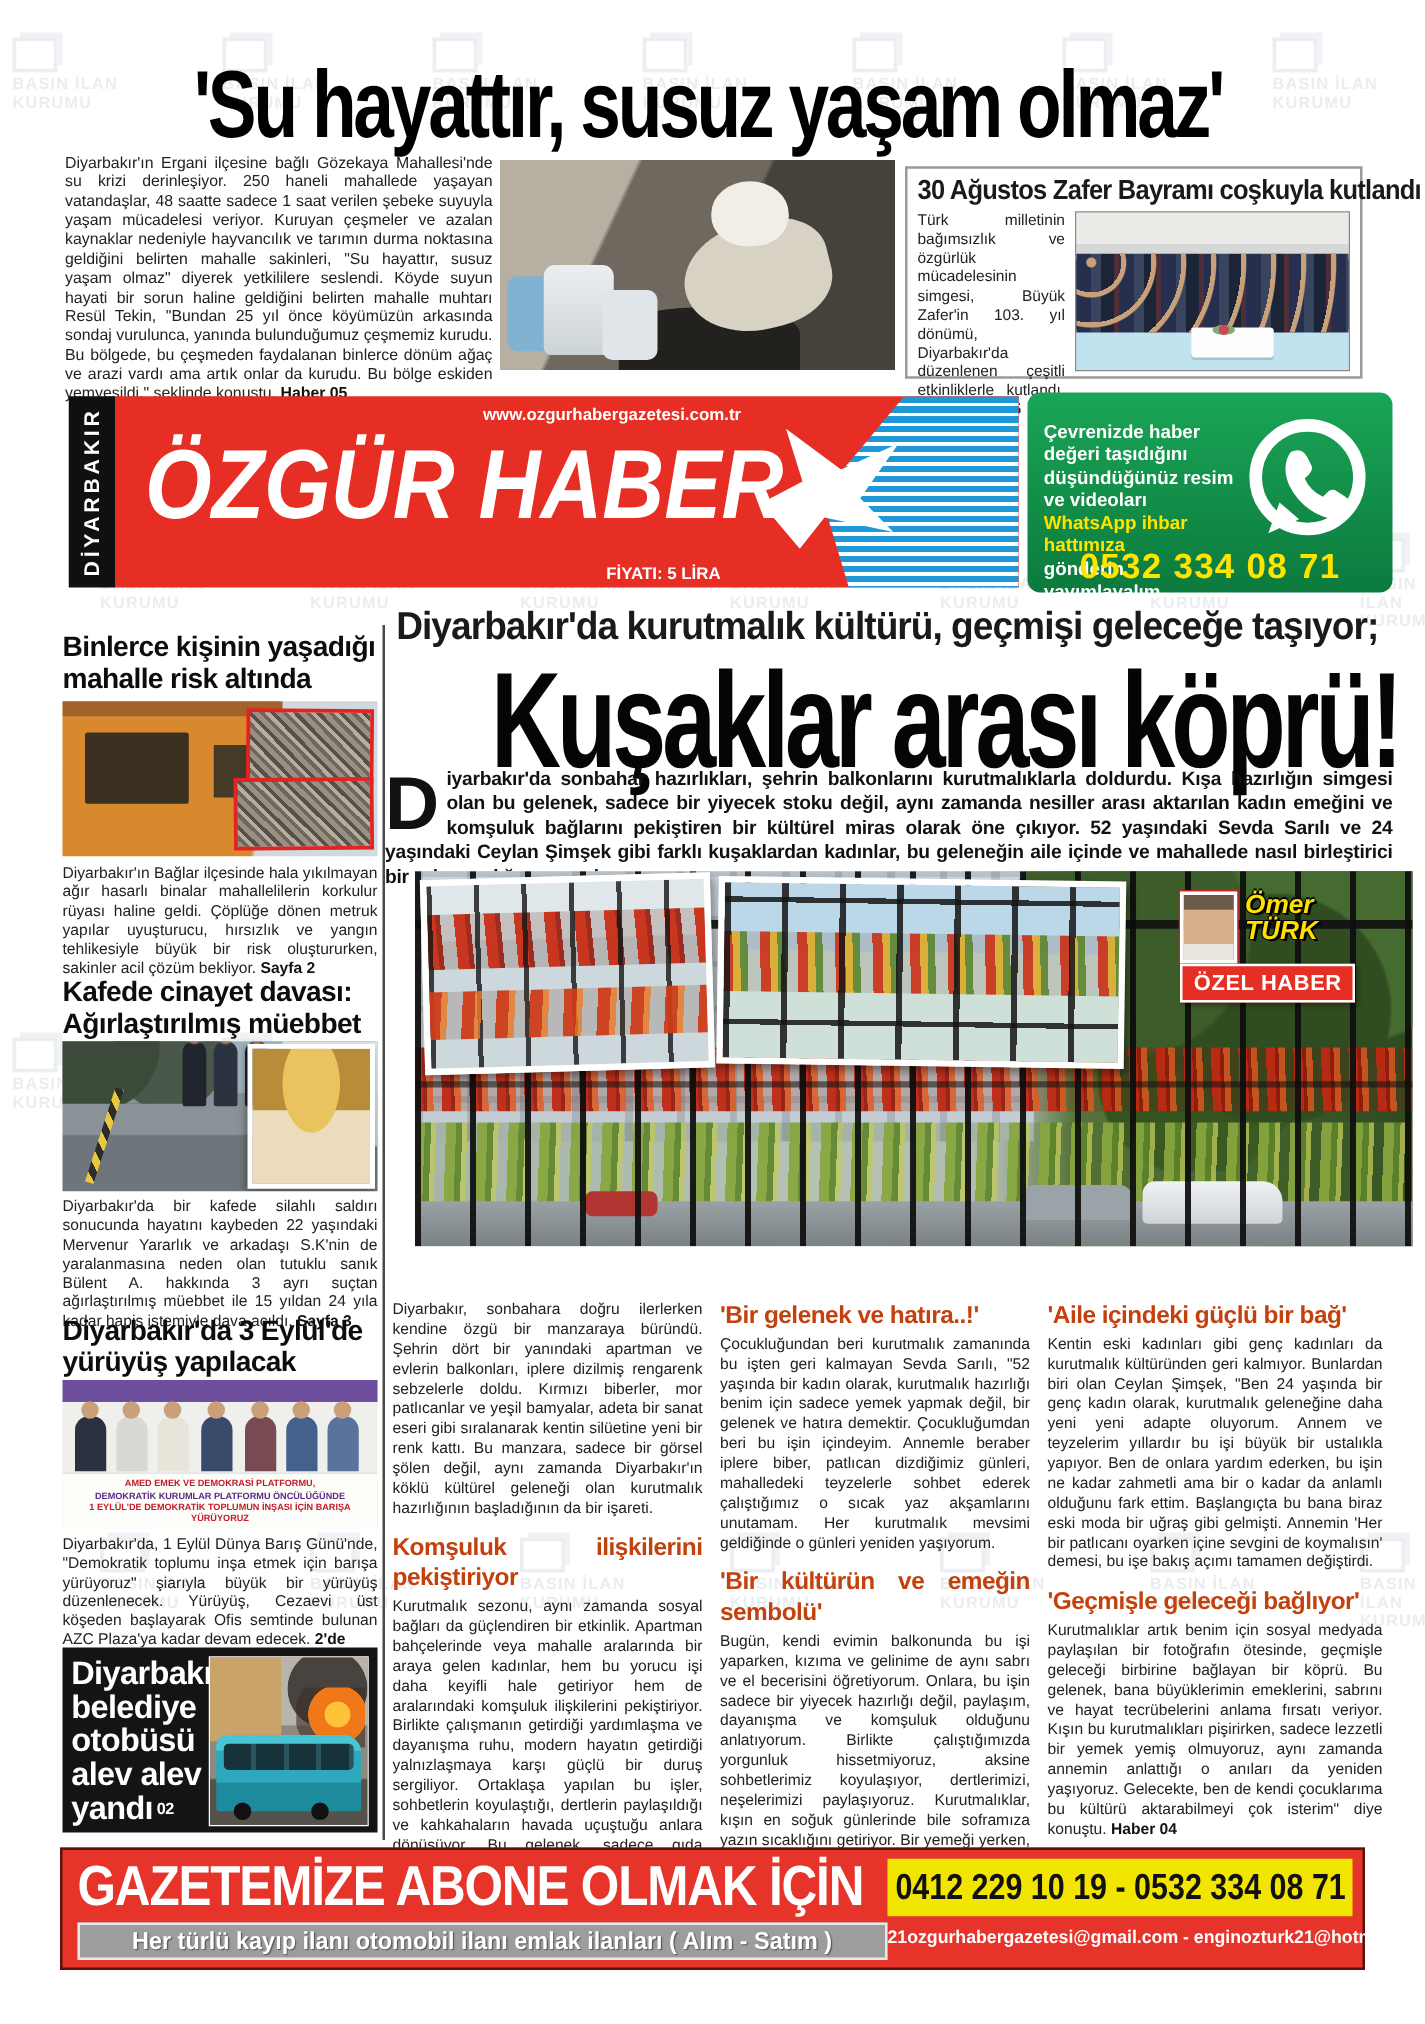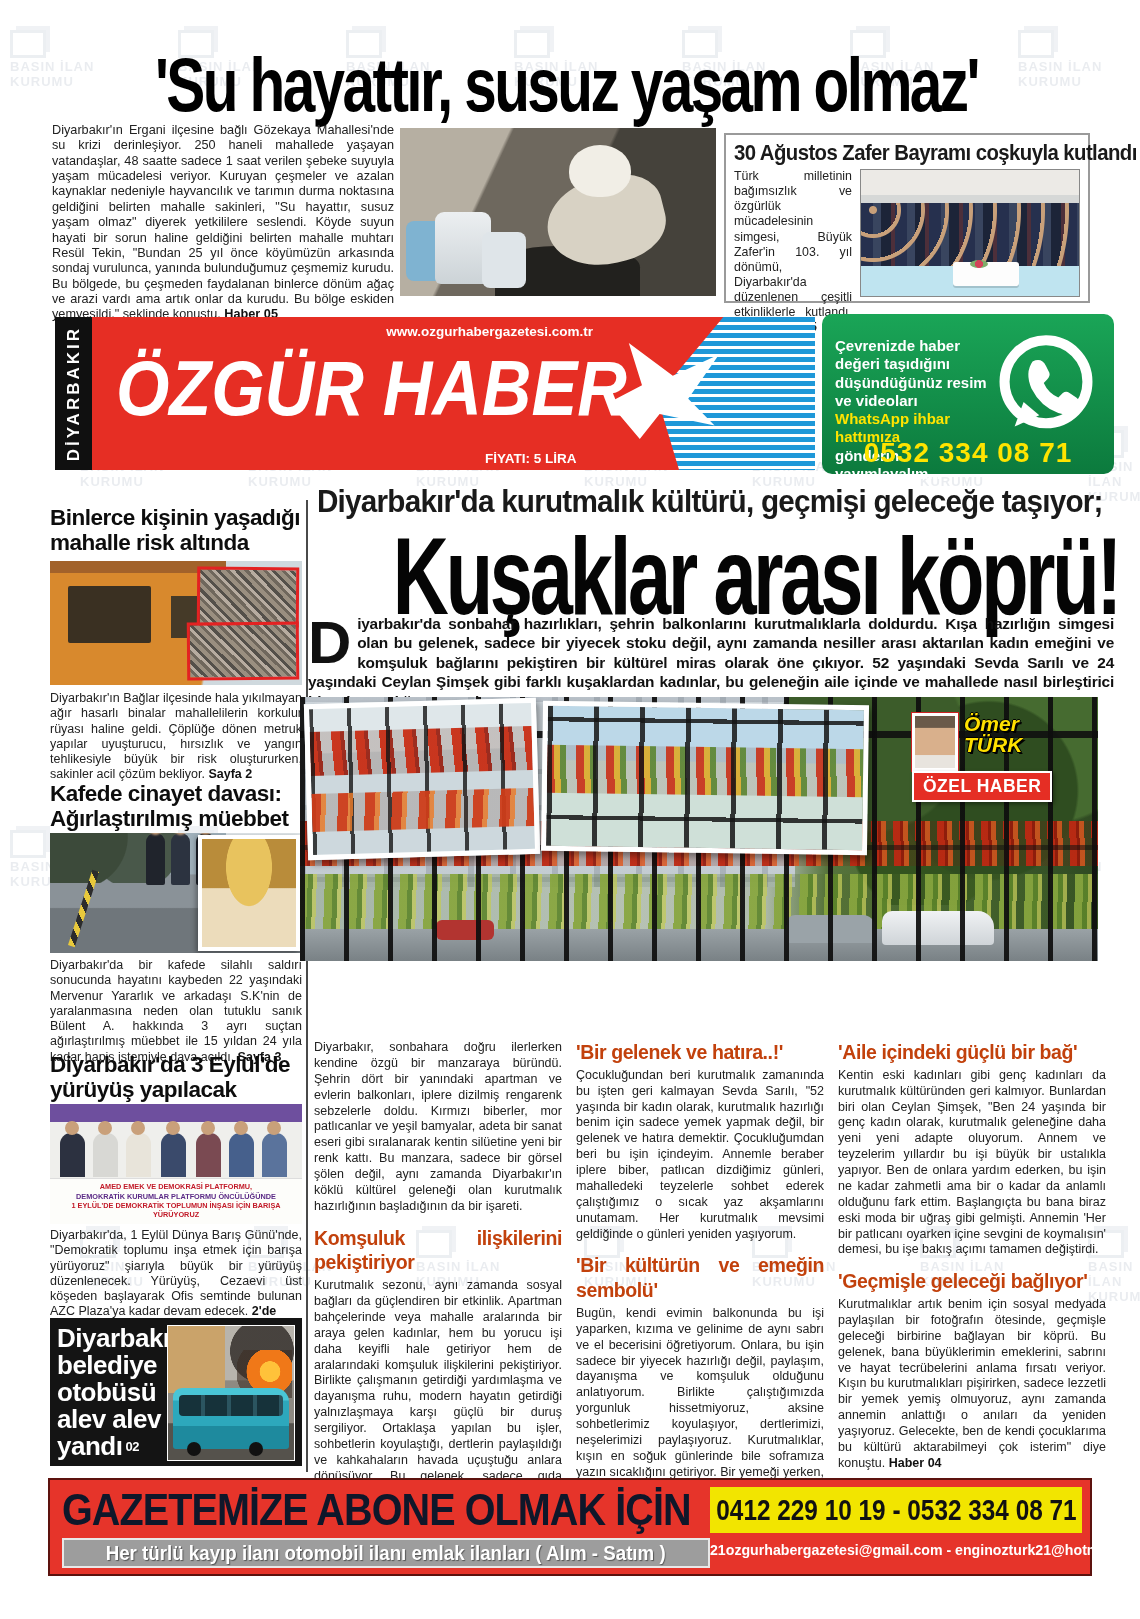--- a/index.html
+++ b/index.html
@@ -83,21 +83,21 @@
   .bus-title{color:#fff;font-weight:800;font-size:26px;line-height:1.04;letter-spacing:-.5px;width:118px;}
   .bus-ref{font-size:13px;font-weight:700;vertical-align:4px;margin-left:3px;margin-top:24px;}
   .photo-bus{position:absolute;right:7px;top:7px;width:126px;height:134px;overflow:hidden;border:1px solid #fff;background:linear-gradient(180deg,#b8b4ac 0 40%,#8e8a82 41% 72%,#55524c 73% 100%);}
   .fb-bldg{position:absolute;left:0;top:0;width:45%;height:50%;background:#caa36a;}
   .fb-smoke{position:absolute;right:-12px;top:-12px;width:70%;height:55%;background:radial-gradient(circle,#3b3632 0 55%,transparent 56%);opacity:.9;}
   .fb-fire{position:absolute;right:2px;top:18%;width:44%;height:36%;background:radial-gradient(circle at 60% 45%,#ffc23a 0 24%,#f07818 25% 55%,rgba(60,45,35,.6) 56% 80%,transparent 81%);}
   .fb-bus{position:absolute;left:4%;bottom:8%;width:92%;height:46%;background:linear-gradient(180deg,#49c5d6 0 20%,#2da8bc 21% 62%,#1e8a9e 63% 100%);border-radius:9px 14px 3px 3px;}
   .fb-bus::before{content:"";position:absolute;left:5%;top:12%;width:90%;height:34%;background:repeating-linear-gradient(90deg,#16323a 0 22px,#2b5560 22px 26px);border-radius:4px;}
   .fb-bus::after{content:"";position:absolute;left:12%;bottom:-7px;width:14px;height:14px;background:#111;border-radius:50%;box-shadow:62px 0 0 #111;}
   
-  .main-photo{left:300px;top:697px;width:798px;height:264px;overflow:hidden;background:linear-gradient(90deg,#c2cdd4 0,#d9dee2 42%,#cfd6d9 58%,#57743c 66%,#3f5e2e 84%,#2f4a22 100%);}
+  .main-photo{left:332px;top:697px;width:798px;height:300px;overflow:hidden;background:linear-gradient(90deg,#c2cdd4 0,#d9dee2 42%,#cfd6d9 58%,#57743c 66%,#3f5e2e 84%,#2f4a22 100%);}
   .mp-bldg{position:absolute;left:0;top:0;width:62%;height:72%;background:repeating-linear-gradient(90deg,rgba(110,120,130,.30) 0 6px,transparent 6px 42px),repeating-linear-gradient(180deg,rgba(120,130,140,.28) 0 5px,transparent 5px 36px),linear-gradient(180deg,#d2dae0,#c2cbd1);}
   .mp-tree{position:absolute;right:-30px;top:-30px;width:46%;height:90%;background:radial-gradient(circle at 30% 30%,#3c5c2a 0 30%,transparent 31%),radial-gradient(circle at 62% 52%,#2f4d20 0 34%,transparent 35%),radial-gradient(circle at 78% 22%,#466b30 0 30%,transparent 31%),radial-gradient(circle at 45% 72%,#33531f 0 28%,transparent 29%);}
   .mp-red{position:absolute;left:0;top:47%;width:100%;height:17%;background:repeating-linear-gradient(88deg,rgba(190,40,18,.95) 0 7px,rgba(150,25,10,.92) 7px 10px,rgba(220,85,30,.85) 10px 15px,rgba(120,30,10,.22) 15px 22px);}
   .mp-green{position:absolute;left:0;top:67%;width:100%;height:22%;background:repeating-linear-gradient(92deg,rgba(135,165,62,.95) 0 8px,rgba(92,132,42,.92) 8px 13px,rgba(185,195,85,.82) 13px 17px,rgba(80,110,40,.25) 17px 25px);}
   .mp-street{position:absolute;left:0;bottom:0;width:100%;height:12%;background:linear-gradient(180deg,#9aa2a6,#798185);}
   .mp-car-w{position:absolute;right:13%;bottom:6%;width:112px;height:34px;background:linear-gradient(180deg,#f0f2f4,#cfd4d8);border-radius:10px 16px 4px 4px;}
   .mp-car-s{position:absolute;right:28%;bottom:7%;width:88px;height:28px;background:#9aa3a8;border-radius:8px 12px 3px 3px;}
   .mp-car-r{position:absolute;left:17%;bottom:8%;width:58px;height:20px;background:#b23430;border-radius:6px;}
   .mp-rail1{position:absolute;left:0;top:13%;width:100%;height:7px;background:rgba(16,16,16,.9);}
   .mp-rail2{position:absolute;left:0;top:56%;width:100%;height:5px;background:rgba(16,16,16,.55);}
@@ -116,21 +116,21 @@
   .ab-tag{position:absolute;left:0;top:58px;background:#e52e24;color:#fff;font-weight:900;font-size:17.5px;letter-spacing:.5px;padding:3px 9px;border:2px solid #fff;box-shadow:2px 2px 4px rgba(0,0,0,.4);white-space:nowrap;}
   
   .col{font-size:12.5px;line-height:1.27;color:#222;}
   .col-head{font-weight:800;font-size:19.5px;letter-spacing:-.4px;margin:11px 0 3px 0;color:#c2410c;}
   .col1{left:314px;top:1040px;width:248px;}
   .col2{left:576px;top:1040px;width:248px;}
   .col3{left:838px;top:1040px;width:268px;}
   .col2 .col-head:first-child,.col3 .col-head:first-child{margin-top:0;}
   
   .footer{left:48px;top:1478px;width:1044px;height:98px;background:#e6342a;border:2px solid #5c120e;box-sizing:border-box;}
-  .ft-title{position:absolute;left:12px;top:4px;width:648px;color:#0f172a;font-weight:900;font-size:43px;letter-spacing:-1px;white-space:nowrap;}
+  .ft-title{position:absolute;left:12px;top:4px;width:648px;color:#ffffff;font-weight:900;font-size:43px;letter-spacing:-1px;white-space:nowrap;}
   .ft-title>span{display:inline-block;transform:scale(.92,1.05);transform-origin:left top;}
   .ft-phones{position:absolute;left:660px;top:7px;width:372px;height:46px;background:#f2e500;color:#111;font-weight:900;font-size:29px;display:flex;align-items:center;justify-content:center;white-space:nowrap;}
   .ft-phones>span{display:inline-block;transform:scaleX(.84);transform-origin:center;}
   .ft-gray{position:absolute;left:12px;top:58px;width:648px;height:30px;background:#9d9d9d;border:2px solid #e8e8e8;box-sizing:border-box;color:#fff;font-weight:800;font-size:19.5px;display:flex;align-items:center;justify-content:center;white-space:nowrap;text-shadow:1px 1px 1px #555;}
   .ft-gray>span{display:inline-block;transform:scaleX(.96);}
   .ft-mails{position:absolute;left:660px;top:62px;width:378px;color:#fff;font-weight:700;font-size:14.6px;white-space:nowrap;}
   .ft-mails>span{display:inline-block;transform:scaleX(.97);transform-origin:left center;}
 </style>
 </head>
 <body>

